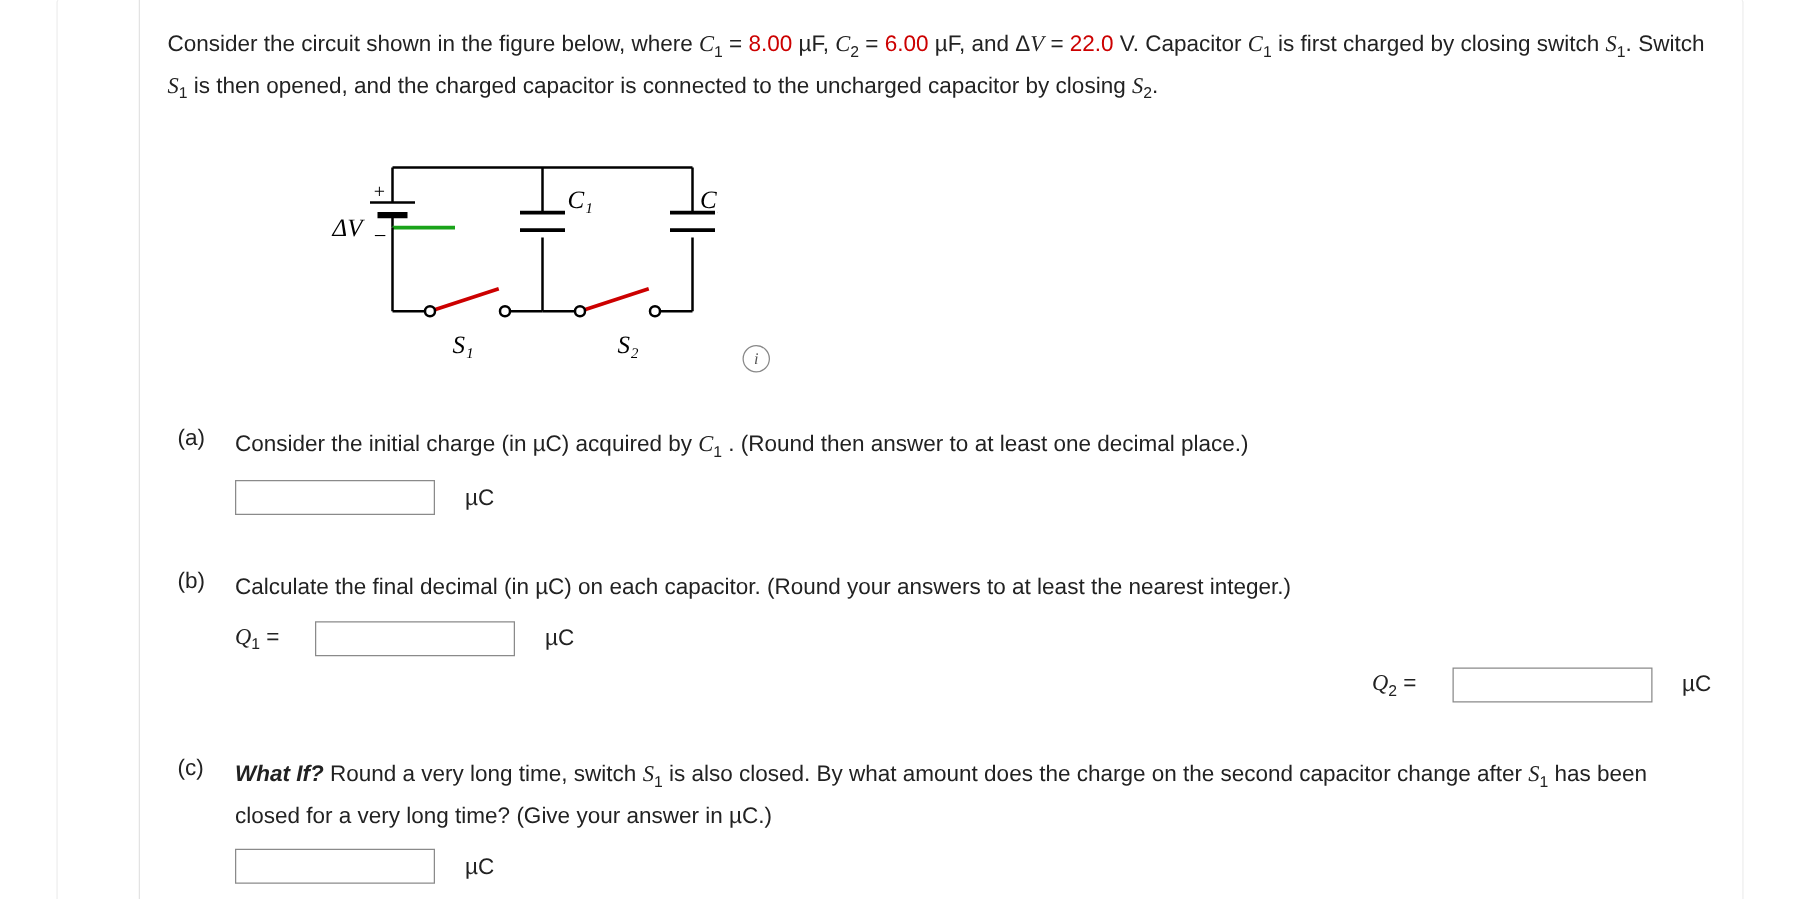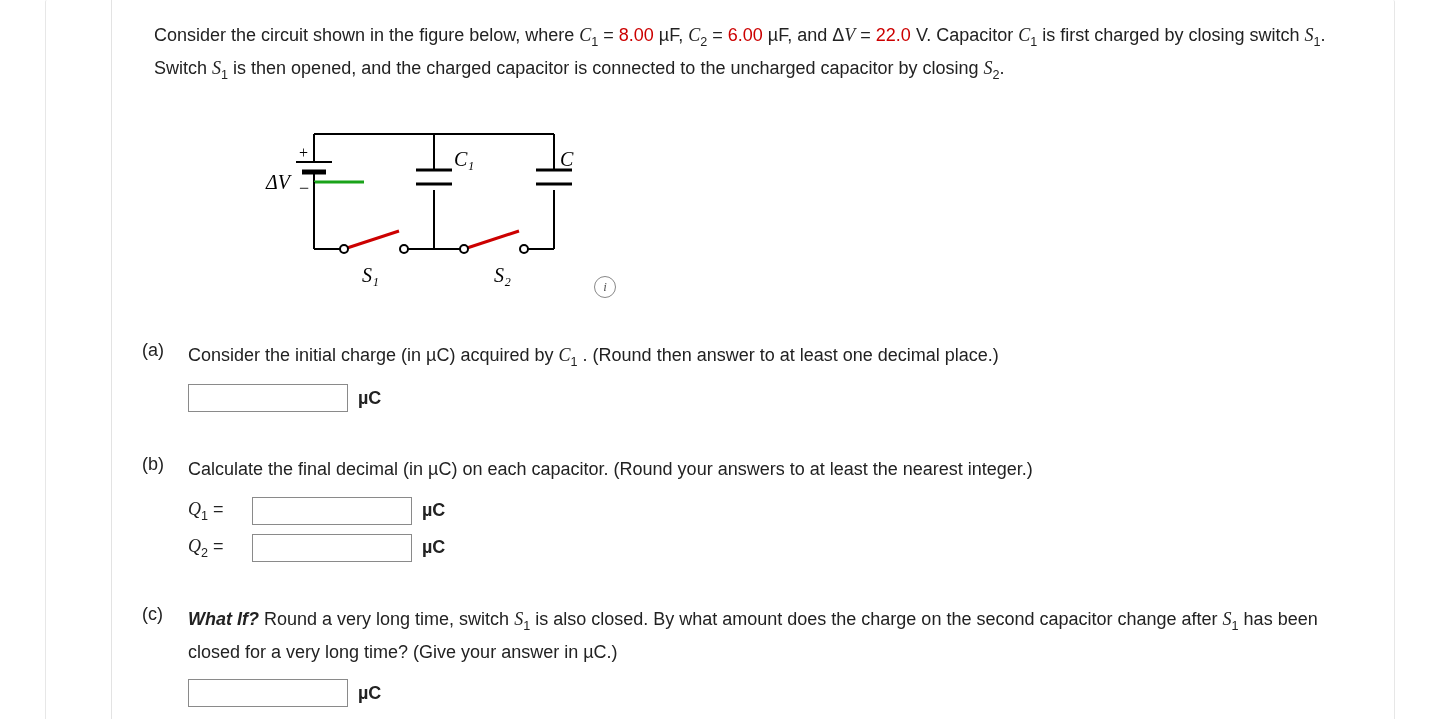--- a/index.html
+++ b/index.html
@@ -25,21 +25,20 @@
     min-height:719px;
   }
   .content{
     margin-left:65px;
     border-left:1px solid #e3e3e3;
     padding:20px 25px 40px 22px;
   }
   .intro{
     line-height:1.7;
     margin-bottom:28px;
-    margin-left:20px;
   }
   .ital{font-style:italic;font-family:Georgia,serif;}
   sub{font-size:0.7em;vertical-align:sub;}
   .redv{color:var(--red);}
   .figure-wrap{
     display:flex;
     align-items:flex-end;
     gap:20px;
     margin:0 0 36px 110px;
   }
@@ -66,21 +65,21 @@
   .answer-line{
     display:flex;align-items:center;gap:8px;margin-top:10px;
   }
   .answer-line .lhs{min-width:56px;}
   input.ans{
     width:160px;height:28px;
     border:1px solid #8a8a8a;
     font-size:15px;padding:2px 4px;box-sizing:border-box;
     background:#fff;
   }
-  .unit{margin-left:2px;font-weight:bold;}
+  .unit{margin-left:16px;}
   b{font-weight:700;font-style:italic;}
   
   .circuit-svg{width:330px;height:190px;display:block;}
   .circuit-svg text{font-family:Georgia,'Times New Roman',serif;}
 </style>
 </head>
 <body>
 
 <div class="page">
   <div class="content">
@@ -185,21 +184,21 @@
 
       <div class="part">
         <div class="part-label">(b)</div>
         <div class="part-body">
           <span>Calculate the final decimal (in µC) on each capacitor. (Round your answers to at least the nearest integer.)</span>
           <div class="answer-line">
             <span class="lhs"><span class="ital">Q</span><sub>1</sub><span>  =</span></span>
             <input class="ans" type="text" style="">
             <span class="unit">µC</span>
           </div>
-          <div class="answer-line" style="margin-top:4px;">
+          <div class="answer-line" style="margin-top:4px;justify-content:flex-end;">
             <span class="lhs"><span class="ital">Q</span><sub>2</sub><span>  =</span></span>
             <input class="ans" type="text" style="">
             <span class="unit">µC</span>
           </div>
         </div>
       </div>
 
       <div class="part">
         <div class="part-label">(c)</div>
         <div class="part-body">

